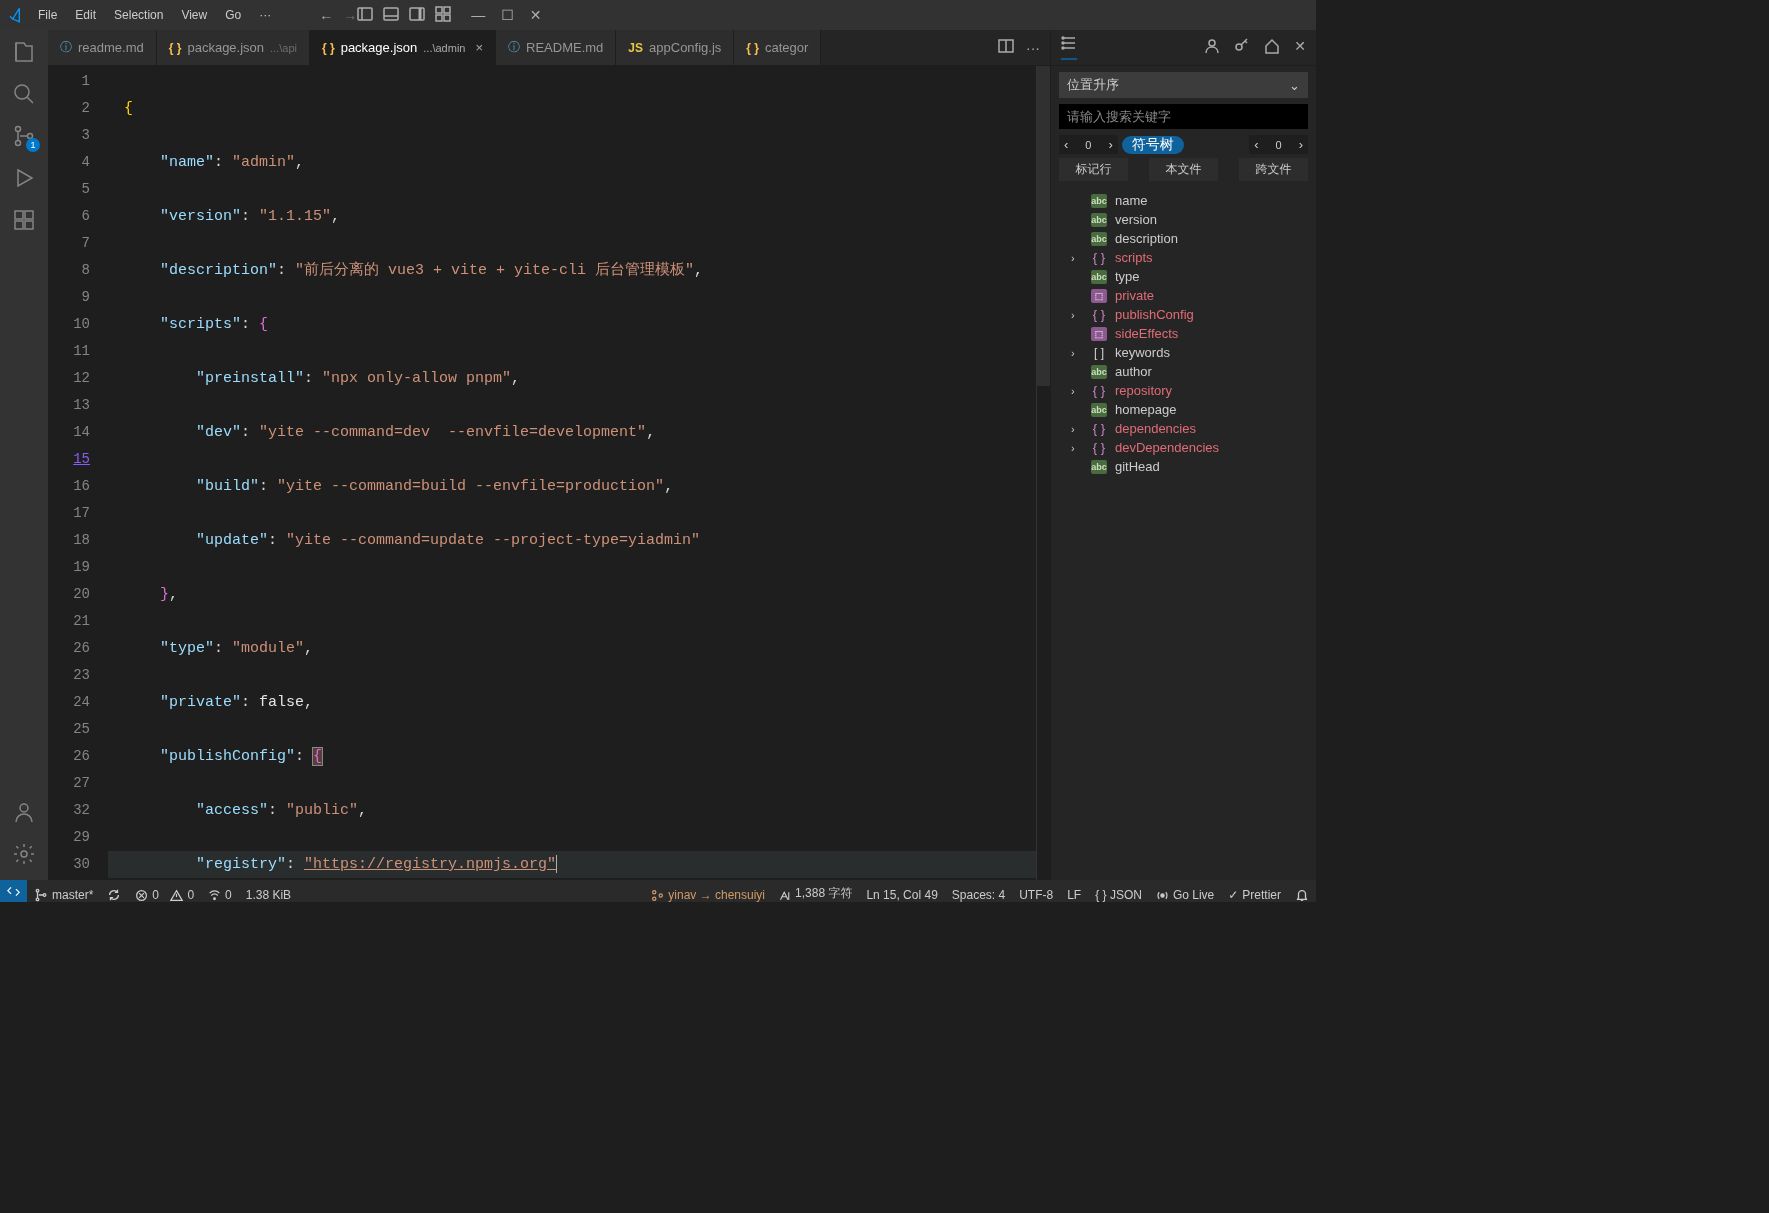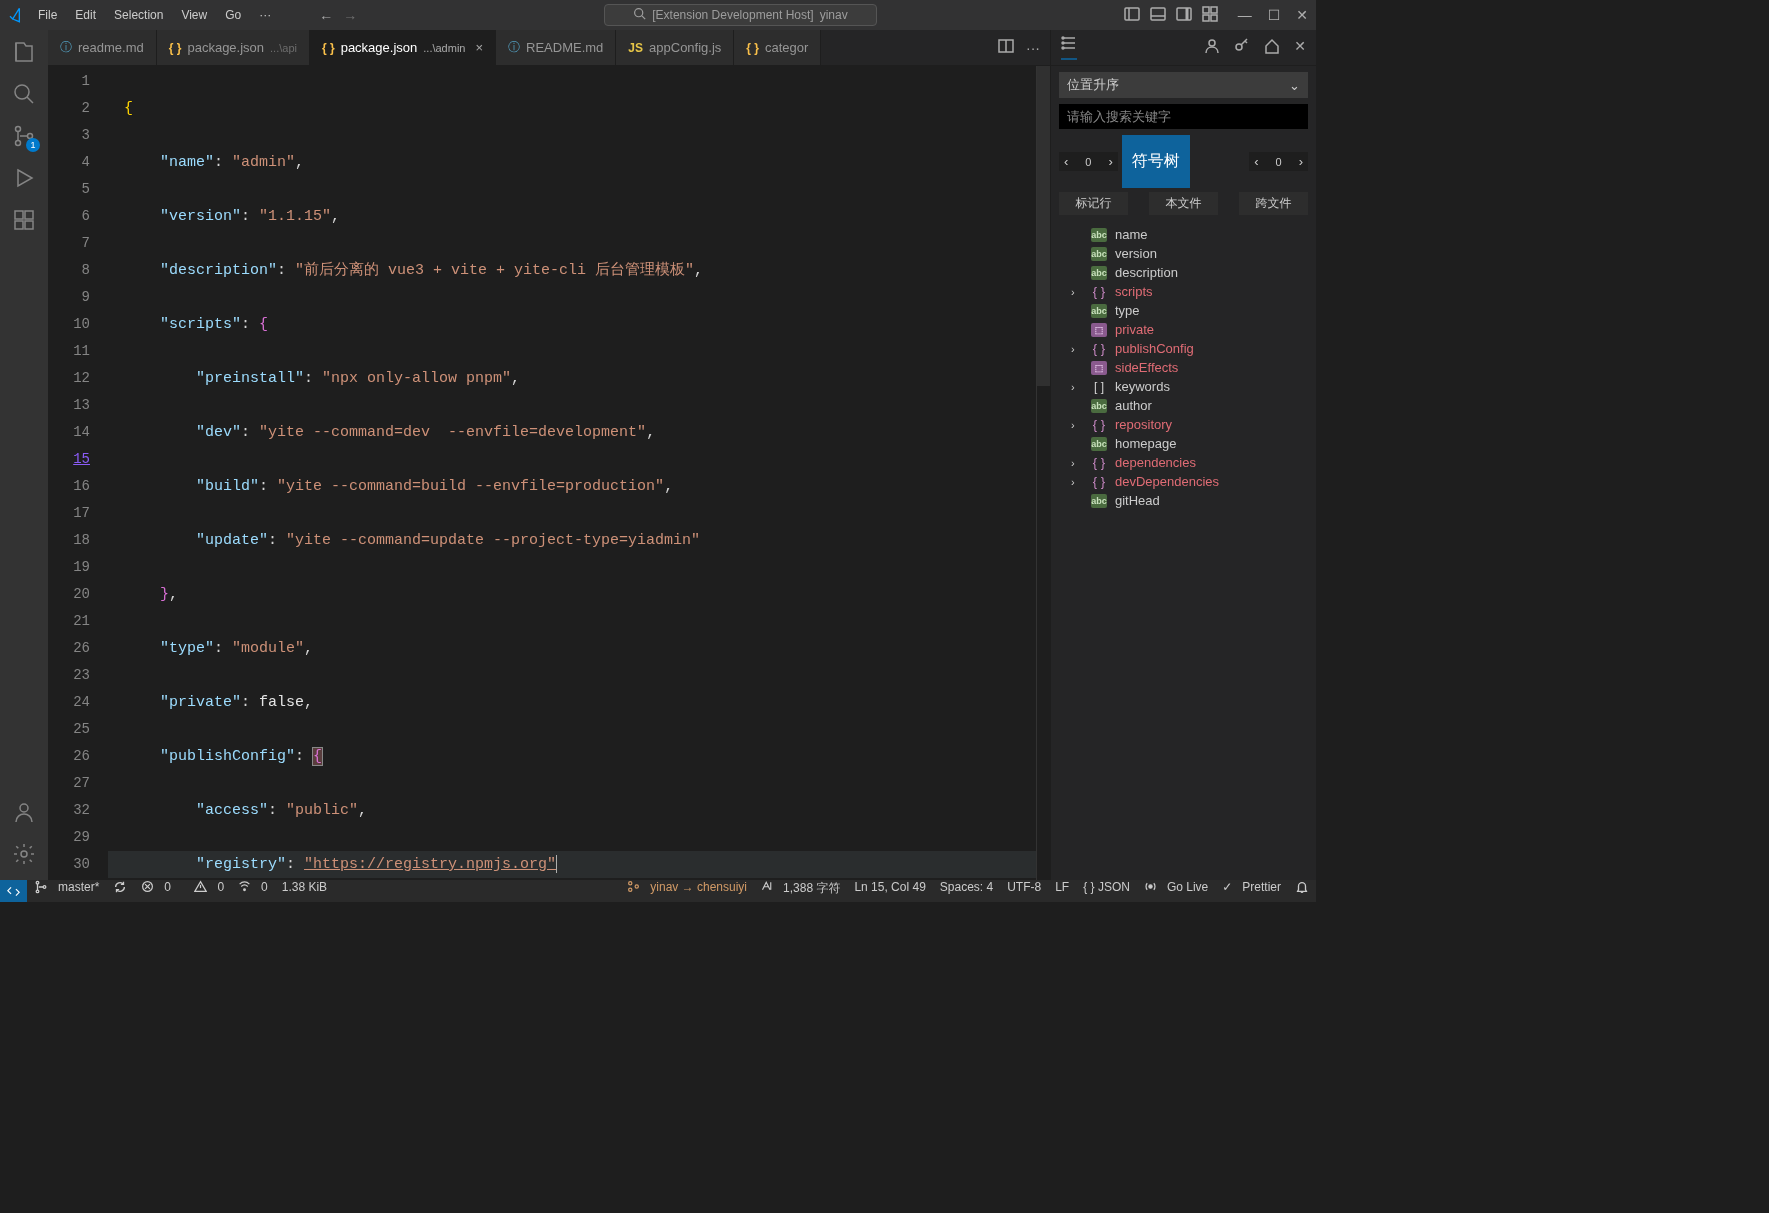--- a/index.html
+++ b/index.html
@@ -57,37 +57,37 @@
 .side-panel-header { height: 36px; display: flex; align-items: center; justify-content: space-between; padding: 0 10px; border-bottom: 1px solid #1e1e1e; }
 .side-panel-header .hdr-icons { display: flex; gap: 14px; }
 .panel-section { padding: 6px 8px; }
 .panel-dropdown { background: #3c3c3c; padding: 4px 8px; display: flex; justify-content: space-between; align-items: center; font-size: 13px; margin-bottom: 6px; }
 .panel-search { background: #000000; border: none; color: #ccc; padding: 5px 8px; width: 100%; font-size: 13px; outline: none; }
 .panel-search::placeholder { color: #888; }
 .panel-toolbar { display: flex; align-items: center; gap: 4px; margin-top: 6px; }
 .panel-toolbar .nav-group { display: flex; align-items: center; gap: 6px; background: #1e1e1e; }
 .panel-toolbar .chev { padding: 2px 5px; cursor: pointer; color: #ccc; }
 .panel-toolbar .cnt { padding: 2px 6px; font-size: 11px; }
-.panel-toolbar .tab-btn { background: #2d2d2d; padding: 16px 10px; font-size: 16px; cursor: pointer; }
+.panel-toolbar .tab-btn { background: #2d2d2d; padding: 0 10px; font-size: 14px; cursor: pointer; border-radius: 9px; }
 .panel-toolbar .tab-btn.active { background: #0e639c; color: #fff; }
 .panel-toolbar2 { display: flex; gap: 21px; margin-top: 4px; }
 .panel-toolbar2 .tab-btn { flex: 1; background: #2d2d2d; padding: 3px 0; text-align: center; font-size: 12px; cursor: pointer; }
 .outline { flex: 1; overflow-y: auto; padding: 4px 0; }
 .outline-item { display: flex; align-items: center; gap: 8px; padding: 2px 8px 2px 20px; font-size: 13px; cursor: pointer; }
 .outline-item .chev-o { width: 12px; color: #ccc; font-size: 11px; }
 .o-icon { display: inline-flex; align-items: center; justify-content: center; width: 16px; height: 14px; border-radius: 2px; font-size: 9px; font-weight: bold; }
 .o-abc { background: #4a6b3f; color: #c8e0bc; }
 .o-brace { color: #c586c0; font-weight: normal; font-size: 13px; }
 .o-brack { color: #d4d4d4; font-weight: normal; font-size: 12px; }
 .o-tag { background: #8a5a8e; color: #e8c8ec; }
 .outline-item .o-label { color: #cccccc; }
 .outline-item.red .o-label { color: #e06c75; }
 
 .status-bar { height: 22px; background: #2a2a2a; display: flex; align-items: center; font-size: 12px; color: #cccccc; }
-.status-bar .sb-item { padding: 0 7px; display: flex; align-items: flex-start; gap: 10px; cursor: pointer; height: 100%; }
+.status-bar .sb-item { padding: 0 7px; display: flex; align-items: flex-end; gap: 4px; cursor: pointer; height: 100%; }
 .status-bar .remote { background: #0e639c; color: #fff; padding: 0 7px; height: 100%; display: flex; align-items: center; }
 
 svg { fill: none; stroke: currentColor; stroke-width: 1.5; }
 </style>
 </head>
 <body>
 
 <div class="title-bar">
   <div class="vscode-icon">
     <svg viewBox="0 0 24 24">
@@ -98,32 +98,20 @@
     <span class="menu-item">File</span>
     <span class="menu-item">Edit</span>
     <span class="menu-item">Selection</span>
     <span class="menu-item">View</span>
     <span class="menu-item">Go</span>
     <span class="menu-item">···</span>
   </div>
   <div class="nav-arrows">
     <span class="icon-btn">←</span>
     <span class="icon-btn" style="opacity:0.4">→</span>
-  </div>
-  <div class="title-center">
-    <div class="search-box">
-      <span>
-        <svg width="13" height="13" viewBox="0 0 16 16">
-            <circle cx="7" cy="7" r="5"></circle>
-            <path d="M11 11 L15 15"></path>
-          </svg>
-      </span>
-      <span>[Extension Development Host]</span>
-      <span>yinav</span>
-    </div>
   </div>
   <div class="layout-controls">
     <span class="icon-btn"><svg width="16" height="16" viewBox="0 0 16 16">
           <rect x="1" y="2" width="14" height="12" rx="1"></rect>
           <line x1="5" y1="2" x2="5" y2="14"></line>
         </svg></span>
     <span class="icon-btn"><svg width="16" height="16" viewBox="0 0 16 16">
           <rect x="1" y="2" width="14" height="12" rx="1"></rect>
           <line x1="1" y1="10" x2="15" y2="10"></line>
         </svg></span>

